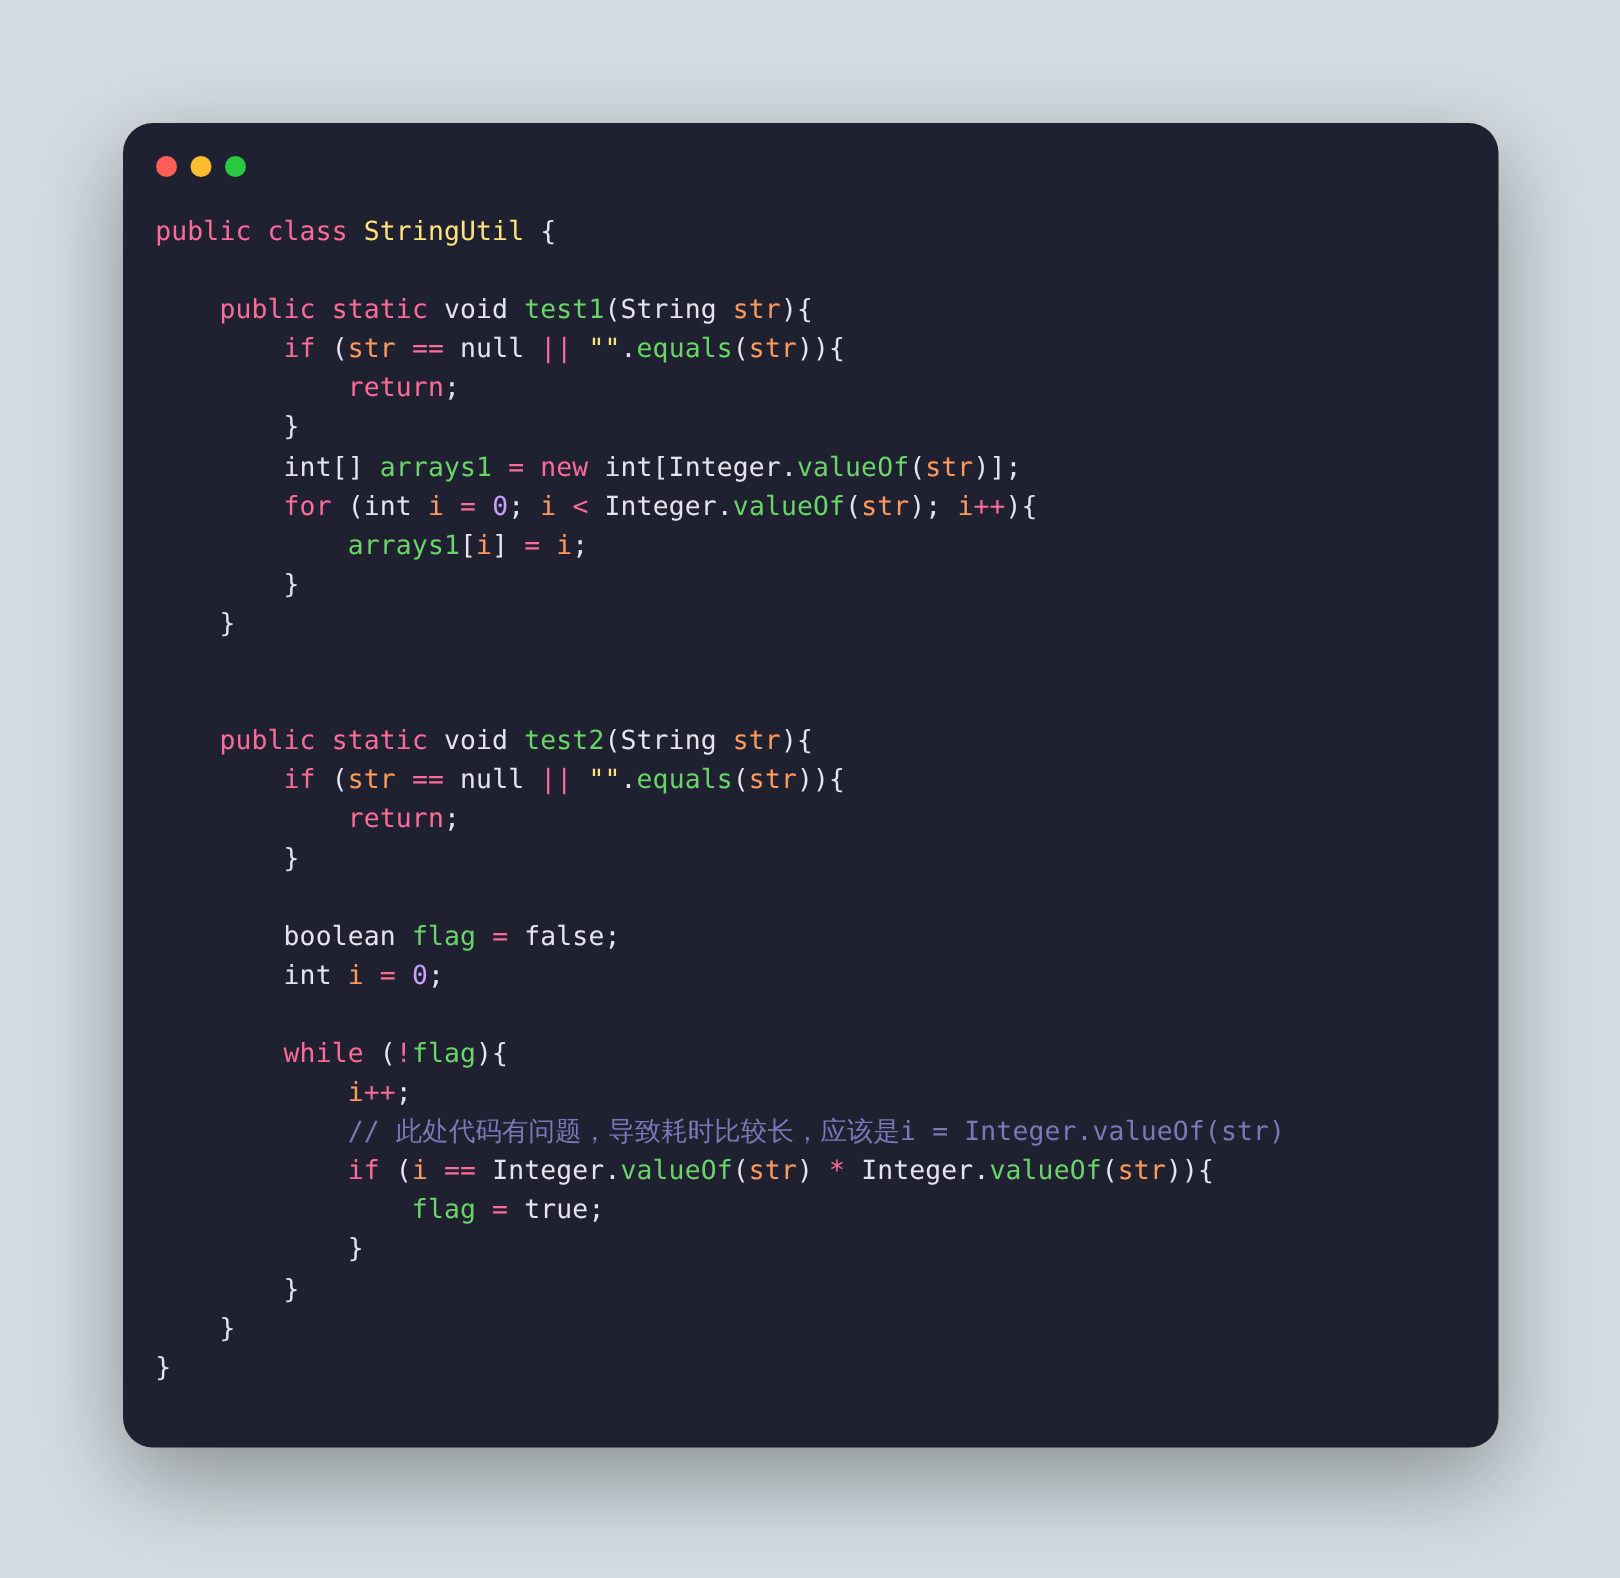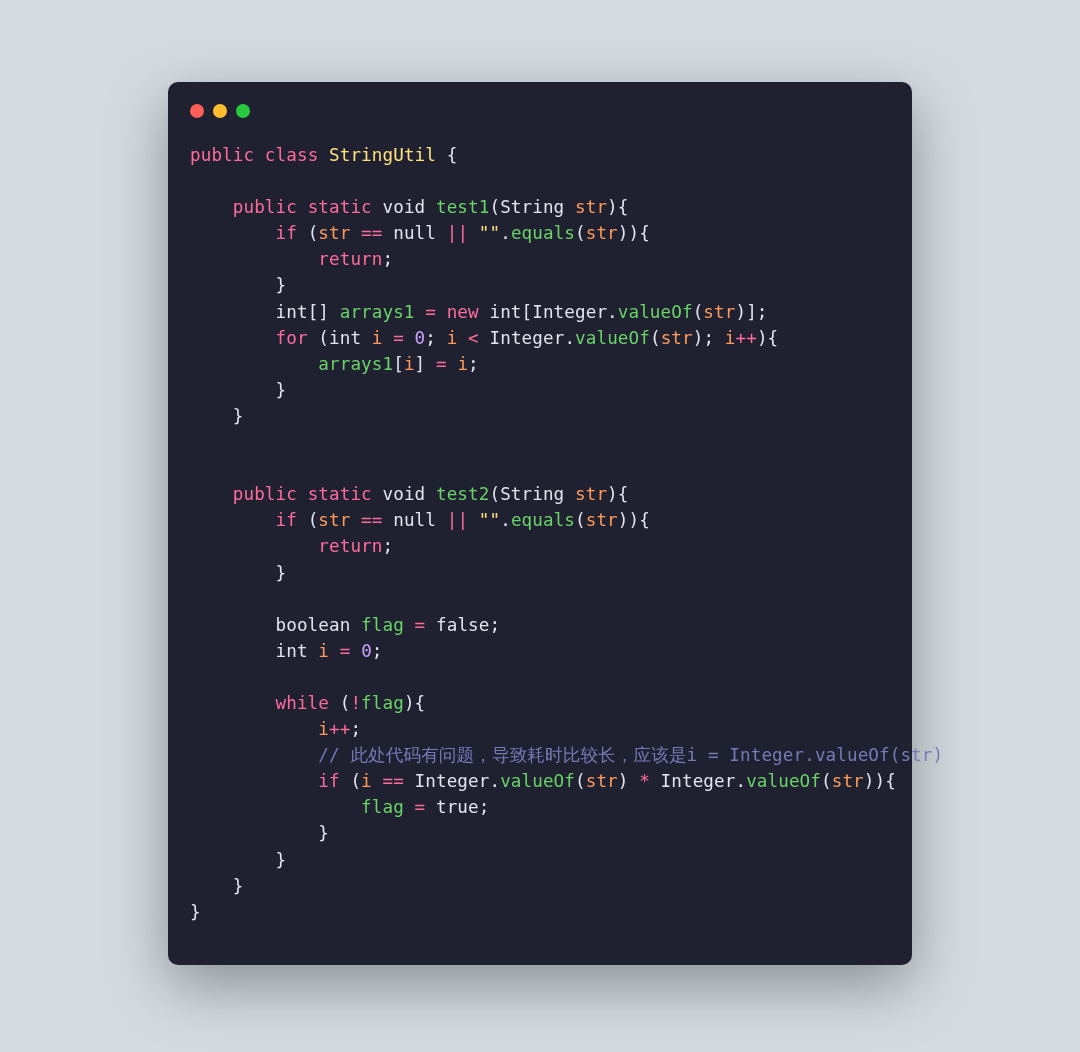--- a/index.html
+++ b/index.html
@@ -7,23 +7,23 @@
     background: #d4dce1;
     width: 1080px;
     height: 1052px;
     display: flex;
     align-items: flex-start;
     justify-content: center;
     font-family: "SF Mono", "Monaco", "Menlo", "Consolas", monospace;
   }
   .window {
     margin-top: 82px;
-    width: 744px;
+    width: 917px;
     background: #1f2131;
-    border-radius: 10px;
+    border-radius: 20px;
     box-shadow: 0 20px 60px rgba(0,0,0,0.35);
     padding-bottom: 30px;
   }
   .titlebar {
     display: flex;
     align-items: center;
     gap: 9px;
     padding: 22px 22px 14px 22px;
   }
   .traffic-light {

